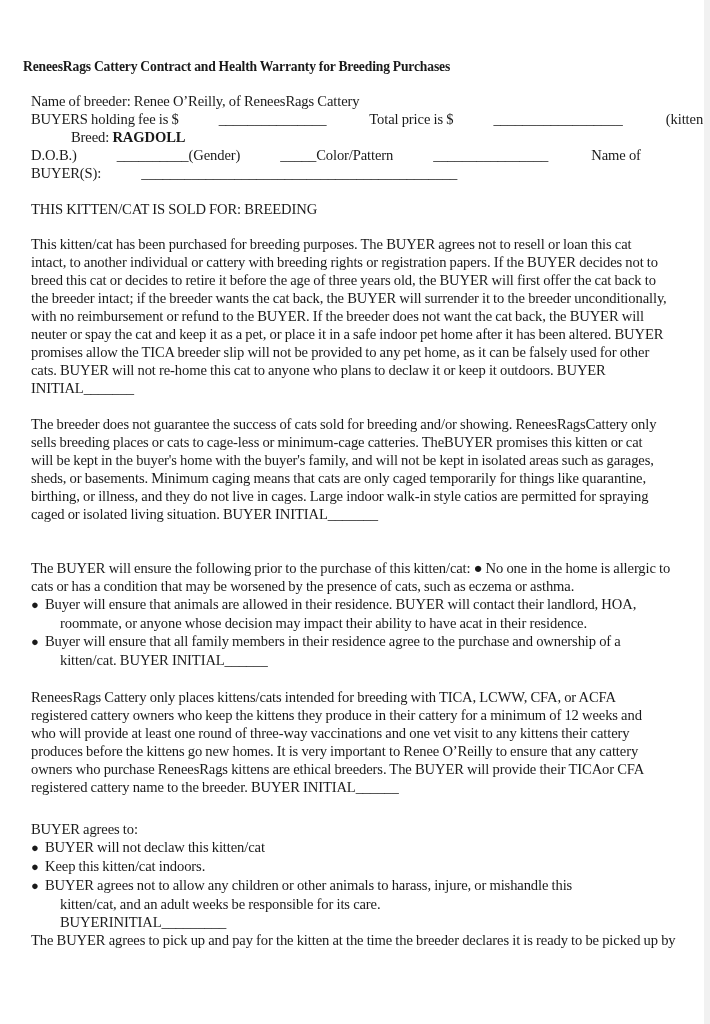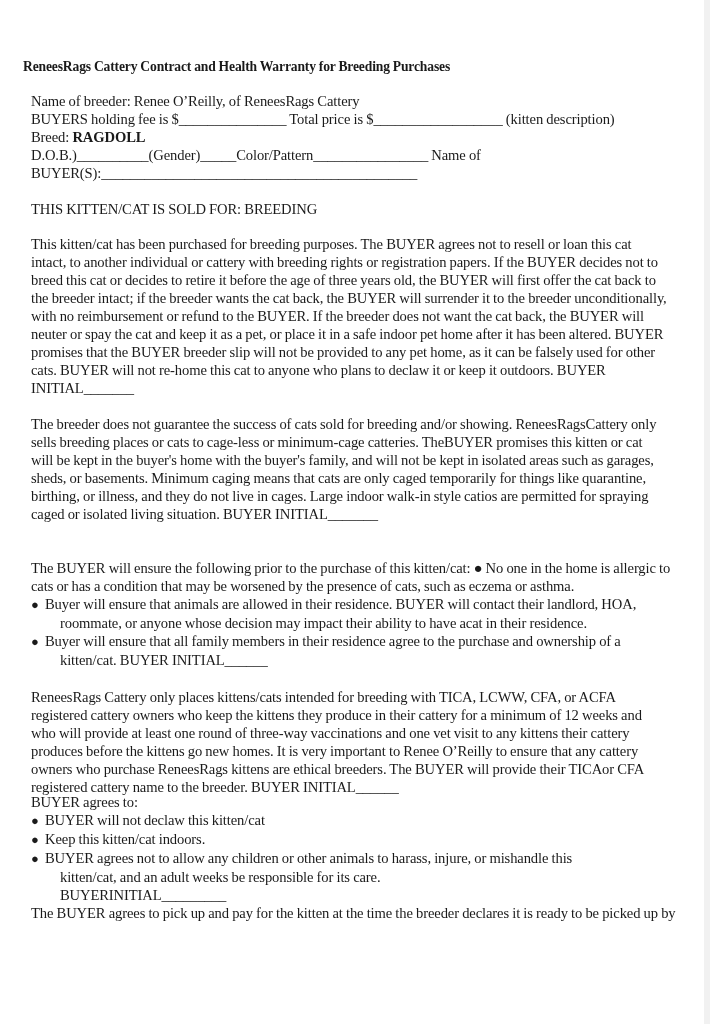--- a/index.html
+++ b/index.html
@@ -55,31 +55,31 @@
     width: 675px;
     margin-left: 8px;
   }
   .line { white-space: nowrap; display: block; }
   .hdr { top: 92px; }
   .sold { top: 200px; }
   .p1 { top: 235px; }
   .p2 { top: 415px; }
   .p3 { top: 559px; }
   .p4 { top: 688px; }
-  .p5 { top: 793px; }
+  .p5 { top: 820px; }
   .bold { font-weight: bold; text-align: right; }
   .bullet-line { display: block; white-space: nowrap; }
   .bullet-line .dot {
     display: inline-block;
     width: 14px;
     font-size: 13px;
   }
   .indent { padding-left: 29px; display: block; white-space: nowrap; }
   .indent2 { padding-left: 29px; display: block; white-space: nowrap; }
-  .blank { white-space: pre; }
+  .blank { white-space: pre; padding-left: 40px; }
 </style>
 </head>
 <body>
 
 <div class="page">
   <div class="doc">
 
     <div class="title">ReneesRags Cattery Contract and Health Warranty for Breeding Purchases</div>
 
     <div class="block hdr">
@@ -92,21 +92,21 @@
 
     <div class="block sold">THIS KITTEN/CAT IS SOLD FOR: BREEDING</div>
 
     <div class="block p1">
       <span class="line">This kitten/cat has been purchased for breeding purposes. The BUYER agrees not to resell or loan this cat</span>
       <span class="line">intact, to another individual or cattery with breeding rights or registration papers. If the BUYER decides not to</span>
       <span class="line">breed this cat or decides to retire it before the age of three years old, the BUYER will first offer the cat back to</span>
       <span class="line">the breeder intact; if the breeder wants the cat back, the BUYER will surrender it to the breeder unconditionally,</span>
       <span class="line">with no reimbursement or refund to the BUYER. If the breeder does not want the cat back, the BUYER will</span>
       <span class="line">neuter or spay the cat and keep it as a pet, or place it in a safe indoor pet home after it has been altered. BUYER</span>
-      <span class="line">promises that the BUYER breeder slip will not be provided to any pet home, as it can be falsely used for other</span>
+      <span class="line">promises allow the TICA breeder slip will not be provided to any pet home, as it can be falsely used for other</span>
       <span class="line">cats. BUYER will not re-home this cat to anyone who plans to declaw it or keep it outdoors. BUYER</span>
       <span class="line">INITIAL_______</span>
     </div>
 
     <div class="block p2">
       <span class="line">The breeder does not guarantee the success of cats sold for breeding and/or showing. ReneesRagsCattery only</span>
       <span class="line">sells breeding places or cats to cage-less or minimum-cage catteries. TheBUYER promises this kitten or cat</span>
       <span class="line">will be kept in the buyer's home with the buyer's family, and will not be kept in isolated areas such as garages,</span>
       <span class="line">sheds, or basements. Minimum caging means that cats are only caged temporarily for things like quarantine,</span>
       <span class="line">birthing, or illness, and they do not live in cages. Large indoor walk-in style catios are permitted for spraying</span>

